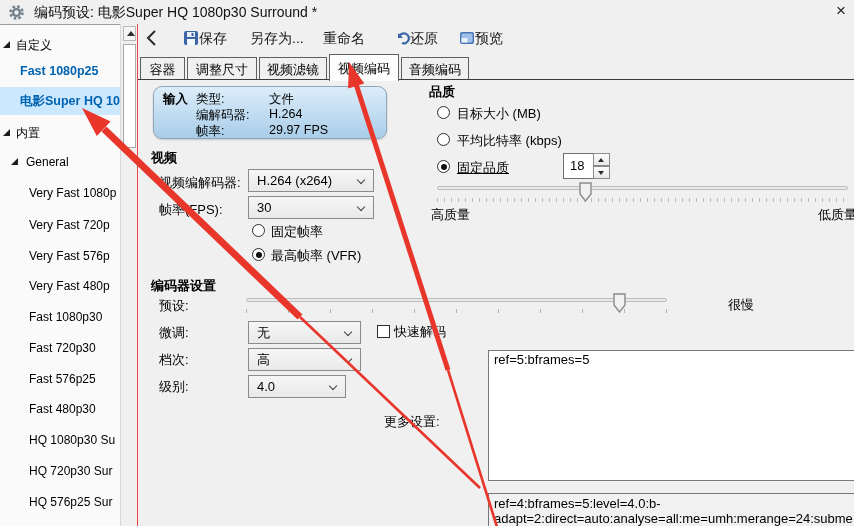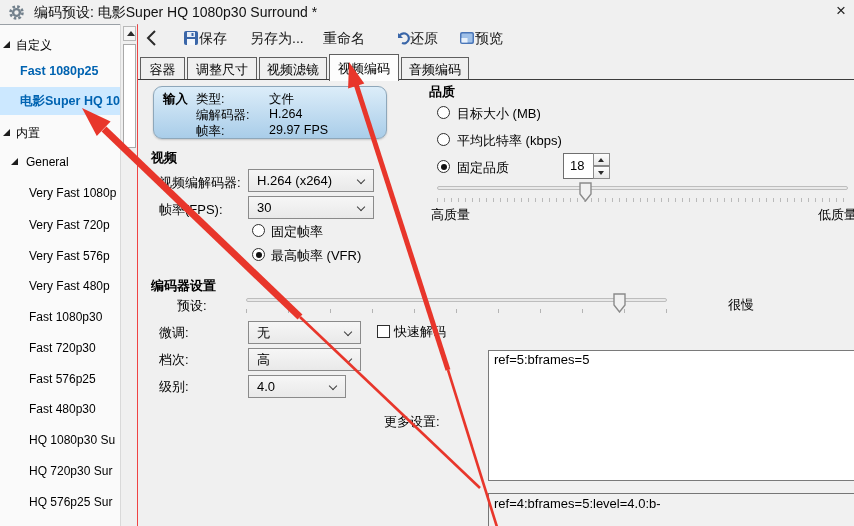--- a/index.html
+++ b/index.html
@@ -191,34 +191,34 @@
   <div class="abs flabel" style="left:271px;top:223px;">固定帧率</div>
   <div class="abs radio on" style="left:252px;top:248px;"></div>
   <div class="abs flabel" style="left:271px;top:247px;">最高帧率 (VFR)</div>
 
   <div class="abs heading" style="left:429px;top:83px;">品质</div>
   <div class="abs radio" style="left:437px;top:106px;"></div>
   <div class="abs flabel" style="left:457px;top:105px;">目标大小 (MB)</div>
   <div class="abs radio" style="left:437px;top:133px;"></div>
   <div class="abs flabel" style="left:457px;top:132px;">平均比特率 (kbps)</div>
   <div class="abs radio on" style="left:437px;top:160px;"></div>
-  <div class="abs flabel" style="left:457px;top:159px;">固定品质</div>
+  <div class="abs flabel" style="left:457px;top:159px;text-decoration:underline;">固定品质</div>
   <div class="abs spin-val" style="left:563px;top:153px;">18</div>
   <div class="abs spin-btn spin-up" style="left:593px;top:153px;"></div>
   <div class="abs spin-btn spin-down" style="left:593px;top:166px;"></div>
   <div class="abs slider-track" style="left:437px;top:186px;width:411px;"></div>
   <svg class="abs" style="left:579px;top:182px;" width="13" height="20" viewBox="0 0 13 20">
     <path d="M1 1 H12 V12 L6.5 19 L1 12 Z" fill="#f1f1f1" stroke="#8a8a8a" stroke-width="1.4"></path>
   </svg>
   <div class="abs ticks" style="left:437px;top:198px;width:411px;height:4px;"></div>
   <div class="abs flabel" style="left:431px;top:206px;">高质量</div>
   <div class="abs flabel" style="left:818px;top:206px;">低质量</div>
 
   <div class="abs heading" style="left:151px;top:277px;">编码器设置</div>
-  <div class="abs flabel" style="left:159px;top:297px;margin-left:18px;">预设:</div>
+  <div class="abs flabel" style="left:159px;top:297px;">预设:</div>
   <div class="abs slider-track" style="left:246px;top:298px;width:421px;"></div>
   <svg class="abs" style="left:613px;top:293px;" width="13" height="20" viewBox="0 0 13 20">
     <path d="M1 1 H12 V12 L6.5 19 L1 12 Z" fill="#f1f1f1" stroke="#8a8a8a" stroke-width="1.4"></path>
   </svg>
   <div class="abs ticks-sparse" style="left:246px;top:309px;width:421px;height:4px;"></div>
   <div class="abs flabel" style="left:728px;top:296px;">很慢</div>
 
   <div class="abs flabel" style="left:159px;top:324px;">微调:</div>
   <div class="abs dd" style="left:248px;top:321px;width:113px;"><span>无</span></div>
   <div class="abs checkbox" style="left:377px;top:325px;"></div>
@@ -228,20 +228,21 @@
   <div class="abs dd" style="left:248px;top:348px;width:113px;"><span>高</span></div>
 
   <div class="abs flabel" style="left:159px;top:378px;">级别:</div>
   <div class="abs dd" style="left:248px;top:375px;width:98px;"><span>4.0</span></div>
 
   <div class="abs flabel" style="left:384px;top:413px;">更多设置:</div>
   <textarea class="abs txtbox" style="left: 488px; top: 350px; width: 372px; height: 131px;" spellcheck="false">ref=5:bframes=5</textarea>
 
   <div class="abs tooltip-box" style="left:488px;top:493px;width:372px;height:42px;">
     <div>ref=4:bframes=5:level=4.0:b-</div>
+    <div>adapt=2:direct=auto:analyse=all:me=umh:merange=24:subme</div>
   </div>
 
   <svg class="abs" style="left:0;top:0;pointer-events:none;z-index:60;" width="854" height="526" viewBox="0 0 854 526">
 
     <g>
       <line x1="497" y1="527" x2="448" y2="370" stroke="#e8362b" stroke-width="2.6"></line>
       <line x1="448" y1="370" x2="356" y2="84" stroke="#e8362b" stroke-width="5"></line>
       <polygon points="349,62 364.3,83.4 348.1,88.4" fill="#e8362b"></polygon>
     </g>
 

